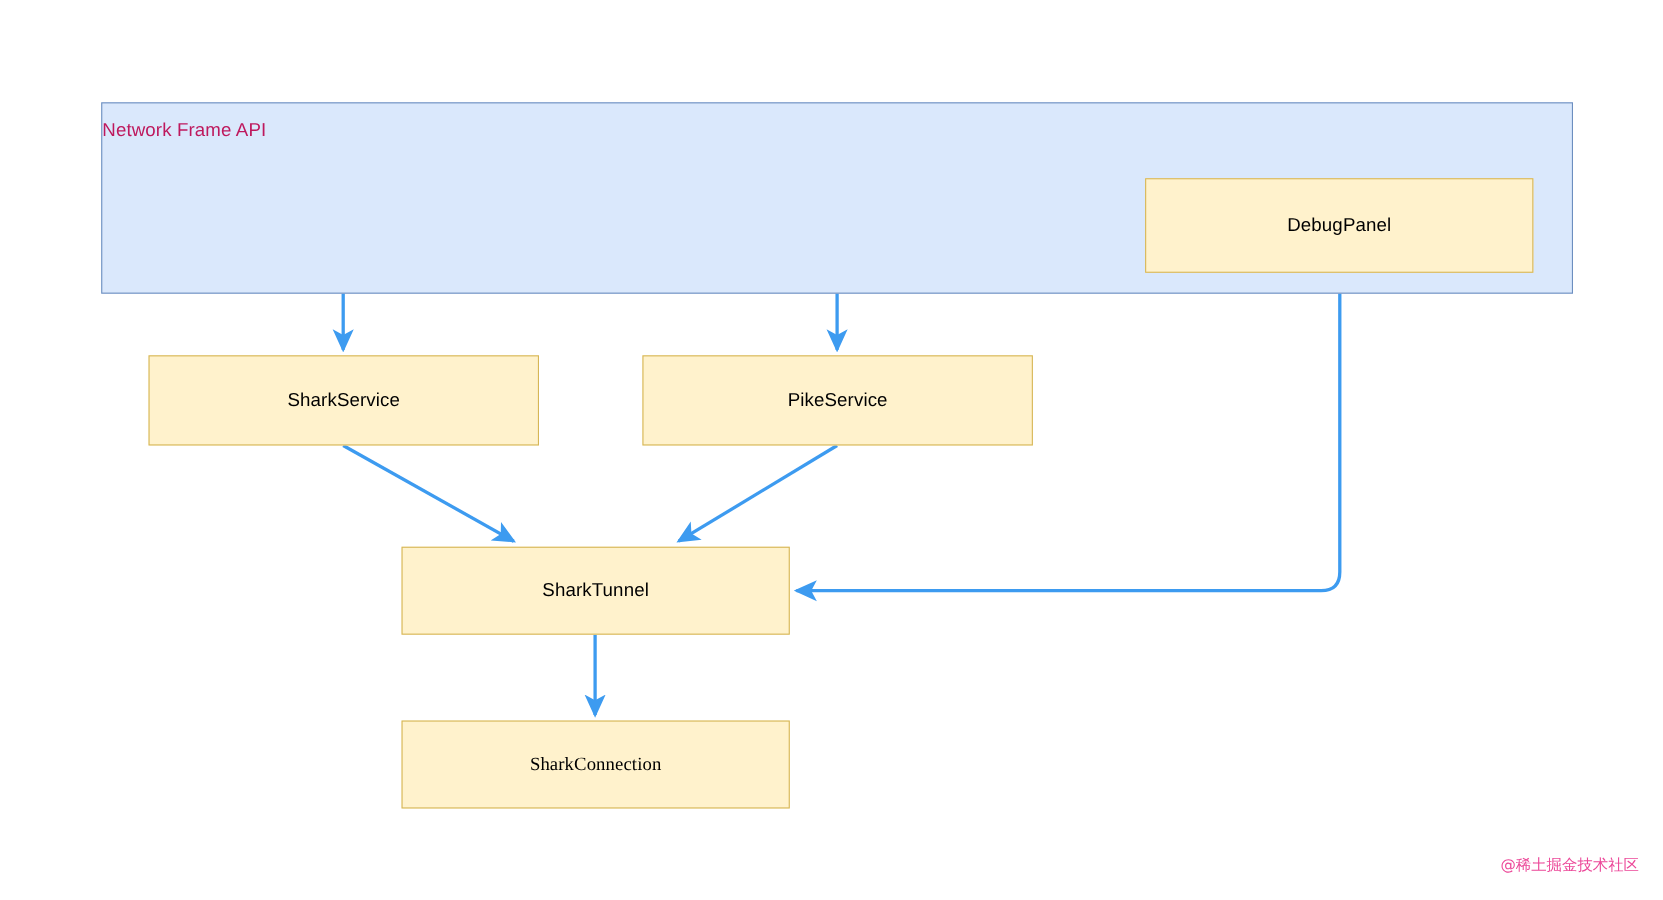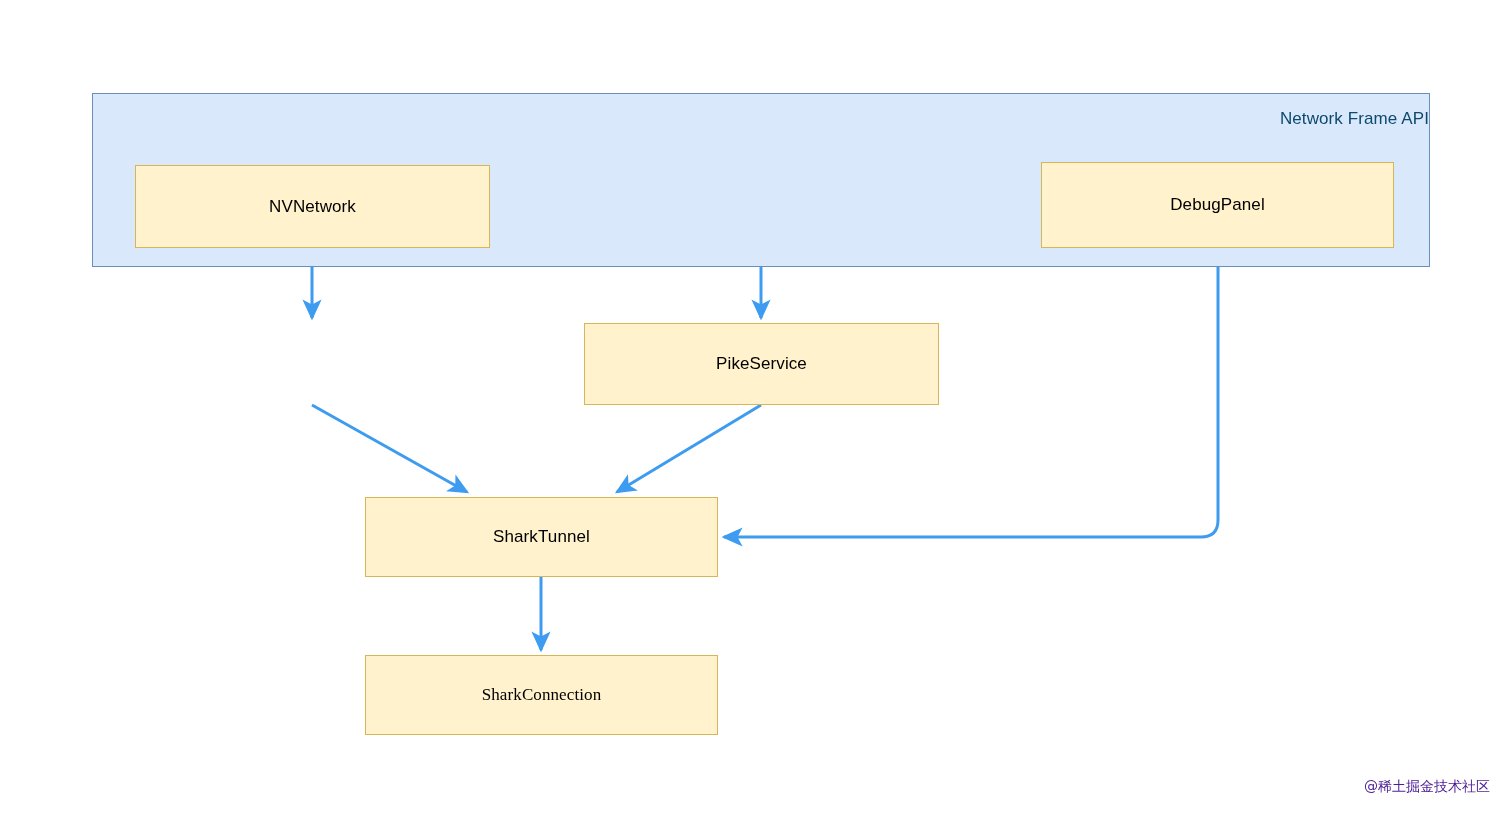--- a/index.html
+++ b/index.html
@@ -27,23 +27,23 @@
   .group-box {
     position: absolute;
     box-sizing: border-box;
     background: #dae8fc;
     border: 1px solid #6c8ebf;
   }
   .group-title {
     position: absolute;
     left: 0;
     right: 0;
-    text-align: right;
+    text-align: left;
     font-size: 17px;
-    color: #0c4a6e;
+    color: #be185d;
     letter-spacing: 0.1px;
     white-space: nowrap;
   }
 
   
   .node {
     position: absolute;
     box-sizing: border-box;
     background: #fff2cc;
     border: 1px solid #d6b656;
@@ -67,21 +67,21 @@
     height: 818px;
     pointer-events: none;
   }
 
   
   .watermark {
     position: absolute;
     right: 22px;
     bottom: 22px;
     font-size: 14px;
-    color: #4c1d95;
+    color: #ec4899;
     white-space: nowrap;
     font-family: "DejaVu Sans", sans-serif;
   }
 </style>
 </head>
 <body>
 
 <div id="canvas">
 
   <svg id="edges" viewBox="0 0 1512 818" xmlns="http://www.w3.org/2000/svg">
@@ -113,29 +113,29 @@
 
     <g>
       <path d="M1218,248 L1218,520 Q1218,537 1201,537 L724,537" fill="none" stroke="#3d9bf0" stroke-width="3" marker-end="url(#arrowhead)"></path>
     </g>
   </svg>
 
   <div class="group-box" style="left:92px; top:93px; width:1338px; height:174px;">
     <div class="group-title" style="top:15px;">Network Frame API</div>
   </div>
 
-  <div class="node" style="left:135px; top:165px; width:355px; height:83px;">
-    <span class="node-label">NVNetwork</span>
-  </div>
 
 
   <div class="node" style="left:1041px; top:162px; width:353px; height:86px;">
     <span class="node-label">DebugPanel</span>
   </div>
 
+  <div class="node" style="left:135px; top:323px; width:355px; height:82px;">
+    <span class="node-label">SharkService</span>
+  </div>
 
   <div class="node" style="left:584px; top:323px; width:355px; height:82px;">
     <span class="node-label">PikeService</span>
   </div>
 
   <div class="node" style="left:365px; top:497px; width:353px; height:80px;">
     <span class="node-label">SharkTunnel</span>
   </div>
 
   <div class="node" style="left:365px; top:655px; width:353px; height:80px;font-family:Liberation Serif, serif;">

